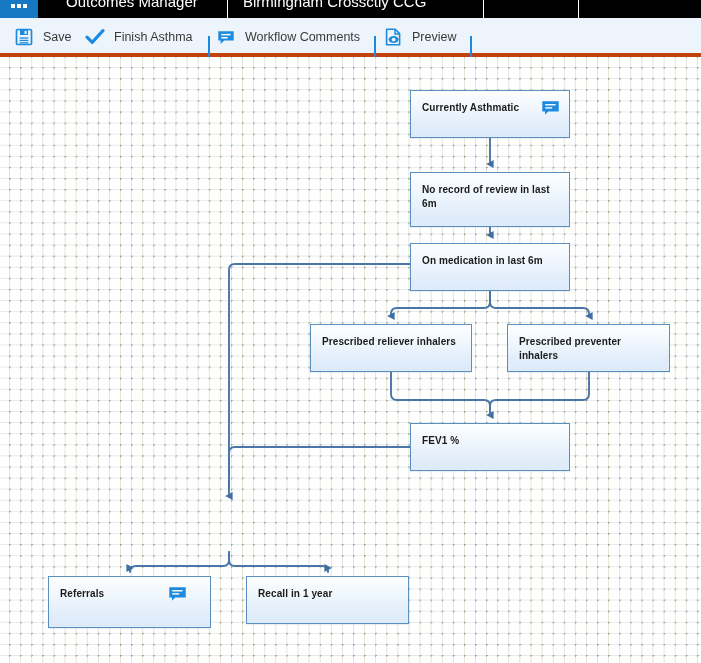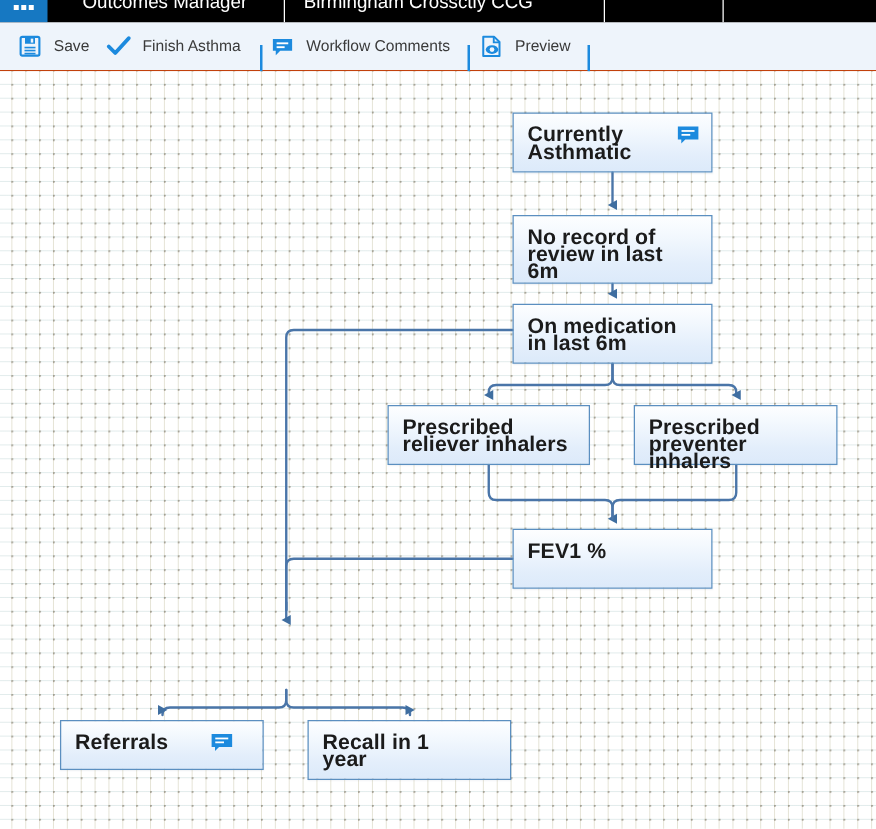--- a/index.html
+++ b/index.html
@@ -65,21 +65,21 @@
     background: #ffffff;
   }
 
   
   #toolbar {
     position: absolute;
     left: 0; top: 18px;
     width: 701px;
     height: 39px;
     background: #eef4fb;
-    border-bottom: 1px solid #c2410c;
+    border-bottom: 4px solid #c2410c;
     box-sizing: border-box;
   }
   .tb-item {
     position: absolute;
     top: 0;
     height: 38px;
     display: flex;
     align-items: center;
     gap: 9px;
     cursor: pointer;
@@ -135,21 +135,21 @@
     border: 1px solid #5b8fc0;
     background: linear-gradient(to bottom, #fdfeff 0%, #f4f9fe 26%, #e3eefb 72%, #dceafa 100%);
     box-shadow: 0 1px 1px rgba(90,120,150,0.10);
     cursor: move;
   }
   .node-text {
     position: absolute;
     left: 11px;
     top: 10px;
     right: 34px;
-    font-size: 17px;
+    font-size: 10px;
     font-weight: bold;
     color: #1b1b1b;
     line-height: 13.5px;
     letter-spacing: 0.1px;
   }
   .node-comment {
     position: absolute;
     right: 9px;
     top: 9px;
     width: 19px;
@@ -286,21 +286,21 @@
 
   <div class="node" style="left:507px; top:267px; width:163px; height:48px;">
     <div class="node-text" style="right:46px;">Prescribed preventer inhalers</div>
   </div>
 
   <div class="node" style="left:410px; top:366px; width:160px; height:48px;">
     <div class="node-text">FEV1 %</div>
   </div>
 
 
-  <div class="node" style="left:48px; top:519px; width:163px; height:40px;">
+  <div class="node" style="left:48px; top:519px; width:163px; height:52px;">
     <div class="node-text">Referrals</div>
     <span class="node-comment" style="right:23px;">
       <svg viewBox="0 0 20 18" width="19" height="17">
         <path d="M1.3 1.3 H18.7 V12.2 H7.6 L4.2 15.6 V12.2 H1.3 Z" fill="#1c8ade"></path>
         <rect x="4.4" y="4.3" width="11" height="1.5" fill="#ffffff"></rect>
         <rect x="4.4" y="7.6" width="7.4" height="1.5" fill="#ffffff"></rect>
       </svg>
     </span>
   </div>
 

